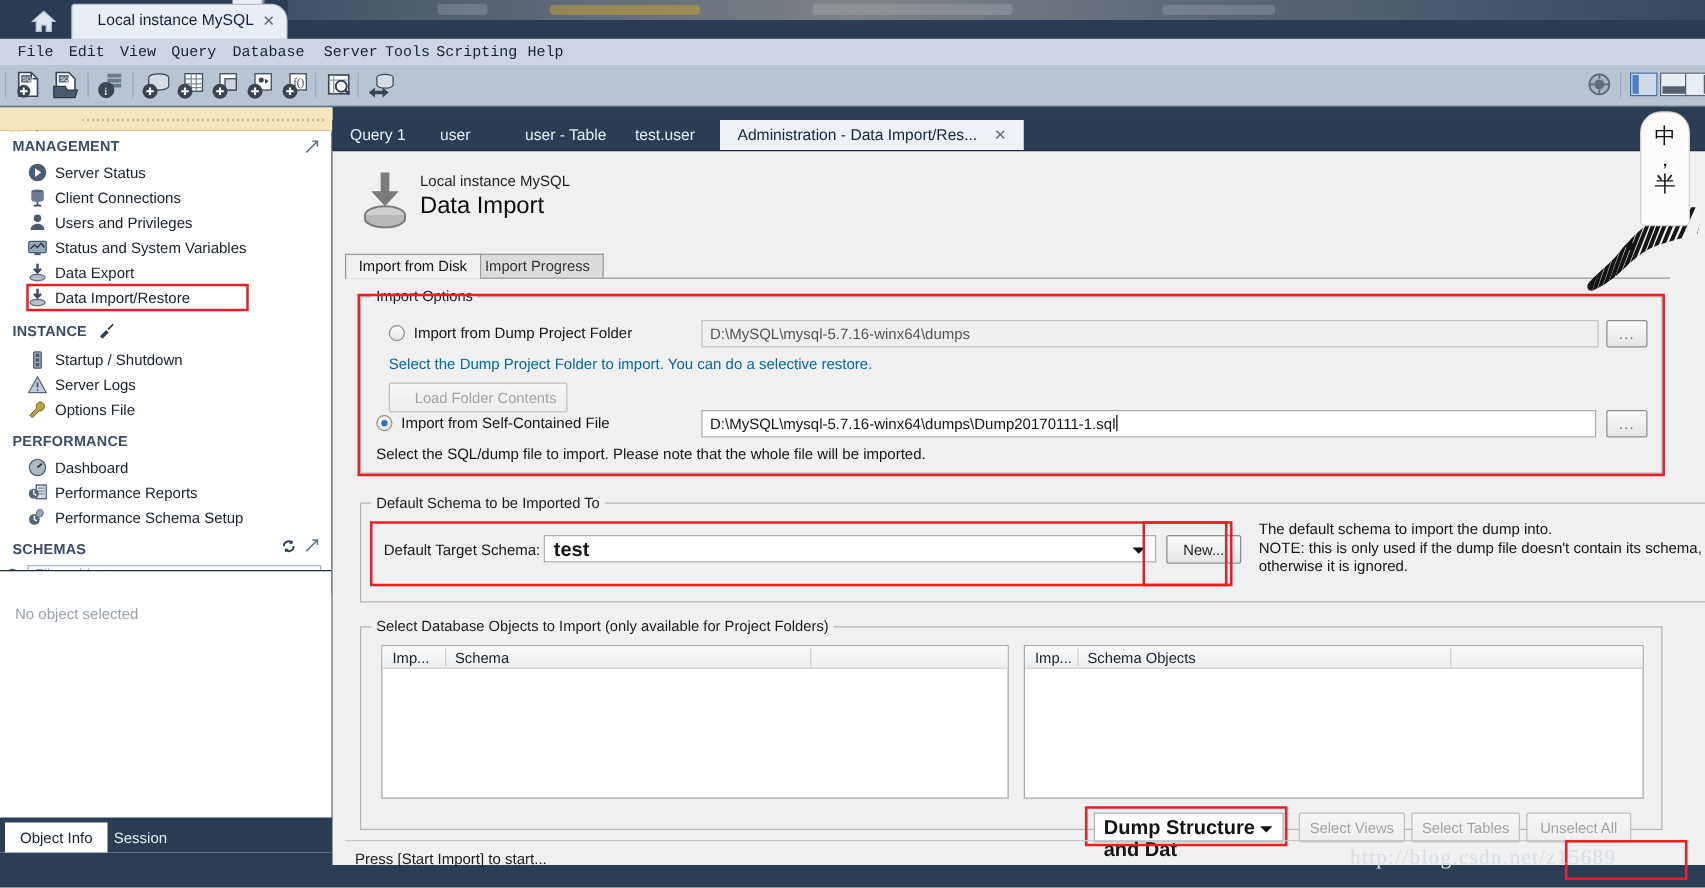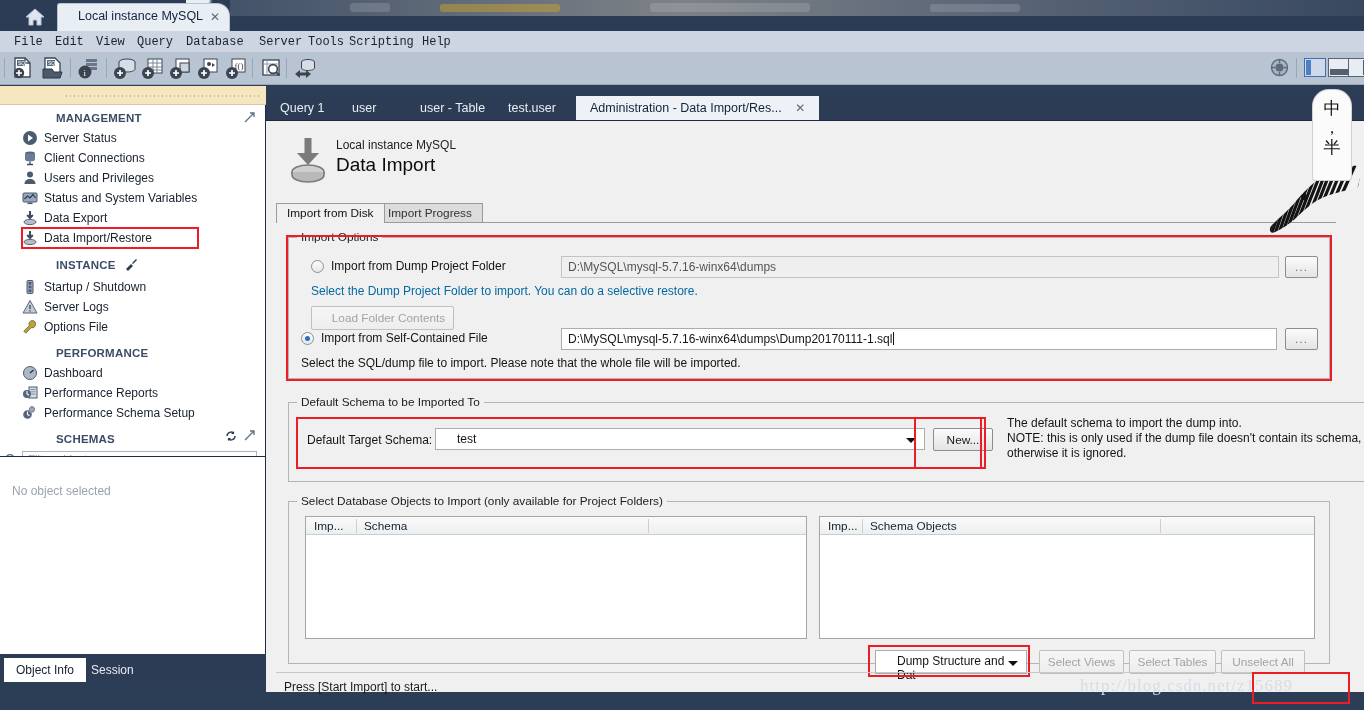--- a/index.html
+++ b/index.html
@@ -87,21 +87,21 @@
     position:absolute; left:66px; top:9px; right:6px; height:2px;
     background-image:radial-gradient(circle, #b0a municipal 0 0);
     background:repeating-linear-gradient(90deg,#c9b98f 0 1px, transparent 1px 4px);
   }
   .navbody{
     position:absolute; left:0; top:19px; width:265px; bottom:226px;
     background:#fff; overflow:hidden;
   }
   .grp{
     font-size:11.5px; font-weight:bold; color:#3b4d66;
-    padding:7px 0 4px 10px; letter-spacing:.2px; position:relative;margin-left:46px;
+    padding:7px 0 4px 10px; letter-spacing:.2px; position:relative;
   }
   .grp .gicon{ position:absolute; right:10px; top:7px; }
   .grp .gicon2{ position:absolute; right:28px; top:7px; }
   .navitem{
     position:relative; height:20px; line-height:20px;
     padding-left:44px; font-size:12px; color:#18212c; cursor:pointer;
     white-space:nowrap;
   }
   .navitem .ni{
     position:absolute; left:22px; top:2px; width:16px; height:16px;
@@ -214,21 +214,21 @@
     background:linear-gradient(#fbfbfb,#e4e4e4); font-size:11.8px;
     color:#1b1b1b; display:flex; align-items:center; justify-content:center;
     cursor:pointer; white-space:nowrap; border-radius:2px;
   }
   .btn.dis{ color:#a3a3a3; border-color:#c0c0c0;
     background:linear-gradient(#f6f6f6,#ededed); }
   .dots3{ letter-spacing:1px; color:#6b6b6b; }
 
   .combo{
     position:absolute; height:22px; border:1px solid #abadb3; background:#fff;
-    font-size:12px; color:#141414; padding:3px 0 0 21px; cursor:pointer;
+    font-size:16px; color:#141414; padding:3px 0 0 7px; cursor:pointer;font-weight:bold;
   }
   .combo .arw{
     position:absolute; right:8px; top:9px; width:0; height:0;
     border-left:5px solid transparent; border-right:5px solid transparent;
     border-top:5px solid #111;
   }
 
   .listbox{
     position:absolute; border:1px solid #a6a6a6; background:#fff;
   }

